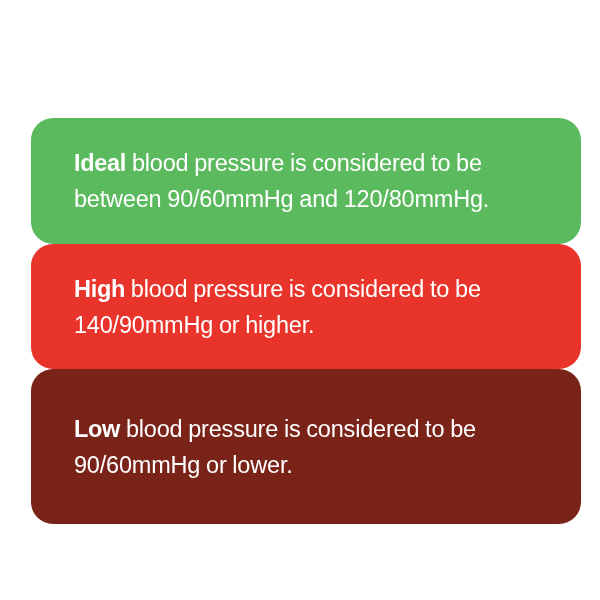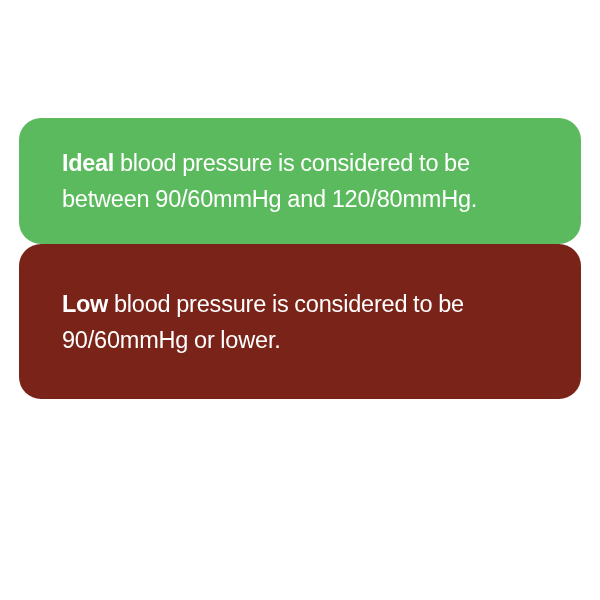--- a/index.html
+++ b/index.html
@@ -28,20 +28,21 @@
     flex-direction: column;
   }
   .card {
     position: relative;
     border-radius: 22px;
     box-sizing: border-box;
     padding: 26px 34px 26px 43px;
     display: flex;
     align-items: center;
     min-height: 125px;
+    margin-left: 12px;
   }
   .card-ideal {
     background: #5cba5e;
     height: 126px;
   }
   .card-high {
     background: #e8342a;
     height: 125px;
   }
   .card-low {
@@ -68,20 +69,25 @@
 <div class="board">
 
   <div class="cards">
 
     <div class="card card-ideal">
       <div class="card-text">
         <span class="keyword">Ideal</span><span> blood pressure is considered to be between 90/60mmHg and 120/80mmHg.</span>
       </div>
     </div>
 
+    <div class="card card-high">
+      <div class="card-text">
+        <span class="keyword">High</span><span> blood pressure is considered to be 140/90mmHg or higher.</span>
+      </div>
+    </div>
 
     <div class="card card-low">
       <div class="card-text">
         <span class="keyword">Low</span><span> blood pressure is considered to be 90/60mmHg or lower.</span>
       </div>
     </div>
 
   </div>
 </div>
 

